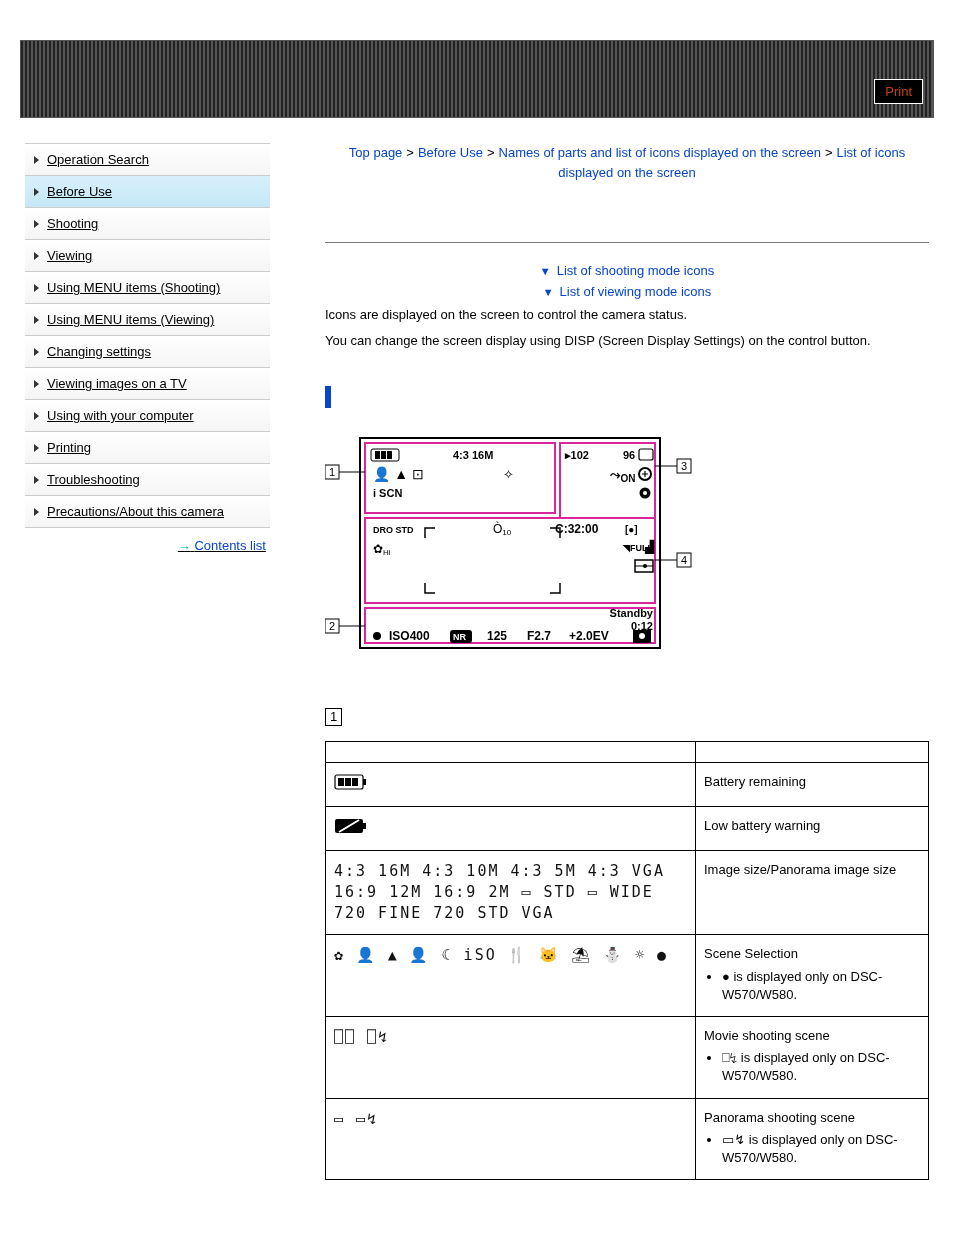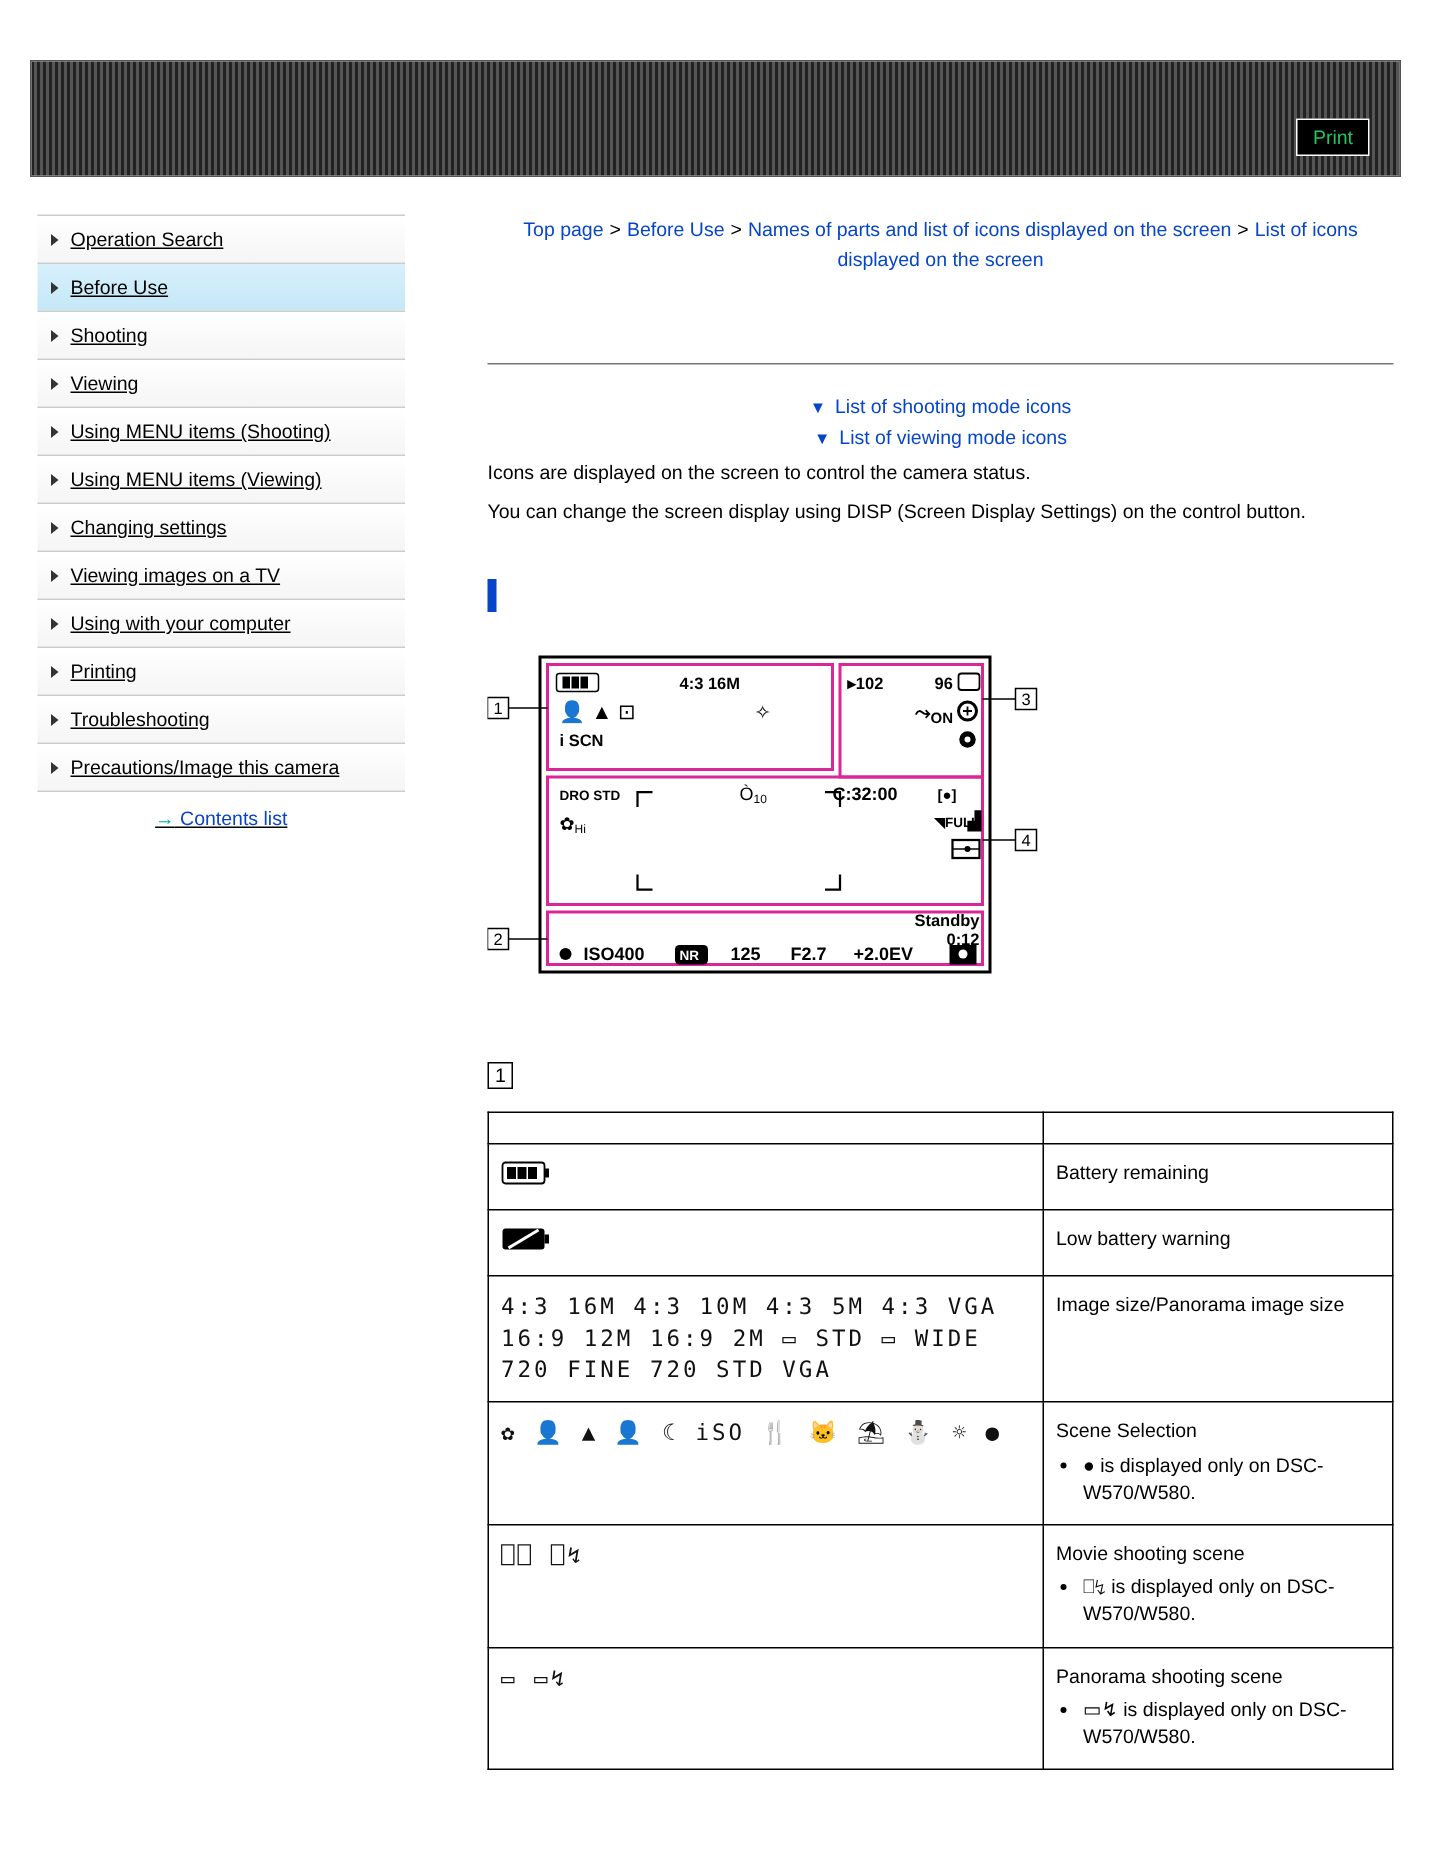--- a/index.html
+++ b/index.html
@@ -17,24 +17,24 @@
   }
   .topbar {
     height: 76px;
     margin: 40px 20px 0 20px;
     background: repeating-linear-gradient(90deg, #222 0, #222 2px, #555 2px, #555 4px);
     position: relative;
     border: 1px solid #555;
   }
   .print-btn {
     position: absolute;
-    right: 20px;
+    right: 10px;
     top: 38px;
     background: #000;
-    color: #22c55e;
+    color: #c2410c;
     border: 1px solid #fff;
     padding: 4px 10px;
     font-size: 13px;
   }
   .layout {
     display: flex;
     align-items: flex-start;
     margin-top: 25px;
     padding: 0 25px;
   }
@@ -57,21 +57,21 @@
   .sidebar-item::before {
     content: "";
     position: absolute;
     left: 9px;
     top: 12px;
     border-left: 5px solid #333;
     border-top: 4px solid transparent;
     border-bottom: 4px solid transparent;
   }
   .contents-list {
-    text-align: center;
+    text-align: right;
     padding: 10px 4px;
     color: #0645c9;
   }
   .contents-list .arrow {
     color: #0aa;
     font-weight: bold;
   }
   .main {
     flex: 1;
     padding-left: 55px;
@@ -160,21 +160,21 @@
       <div class="sidebar-item active"><span>Before Use</span></div>
       <div class="sidebar-item"><span>Shooting</span></div>
       <div class="sidebar-item"><span>Viewing</span></div>
       <div class="sidebar-item"><span>Using MENU items (Shooting)</span></div>
       <div class="sidebar-item"><span>Using MENU items (Viewing)</span></div>
       <div class="sidebar-item"><span>Changing settings</span></div>
       <div class="sidebar-item"><span>Viewing images on a TV</span></div>
       <div class="sidebar-item"><span>Using with your computer</span></div>
       <div class="sidebar-item"><span>Printing</span></div>
       <div class="sidebar-item"><span>Troubleshooting</span></div>
-      <div class="sidebar-item"><span>Precautions/Image this camera</span></div>
+      <div class="sidebar-item"><span>Precautions/About this camera</span></div>
       <div class="contents-list">
         <span class="arrow">→</span>
         <span>Contents list</span>
       </div>
     </div>
 
     <div class="main">
       <div class="breadcrumb">
         <span>Top page</span><span class="gt">&gt;</span><span>Before Use</span><span class="gt">&gt;</span><span>Names of parts and list of icons displayed on the screen</span><span class="gt">&gt;</span><span>List of icons displayed on the screen</span>
       </div>

